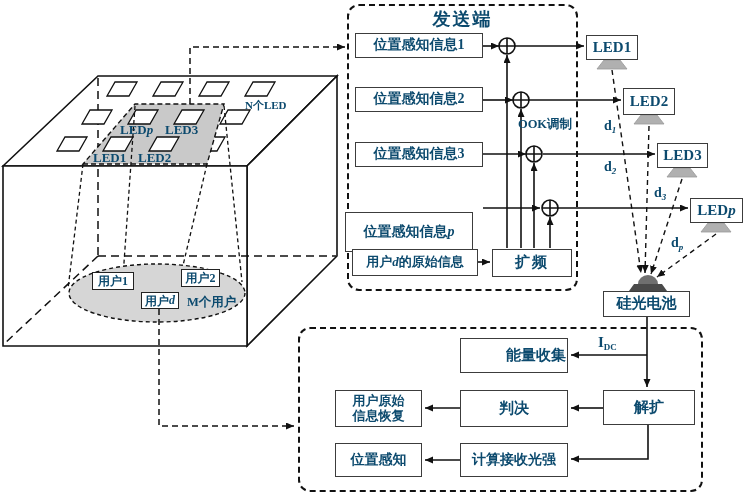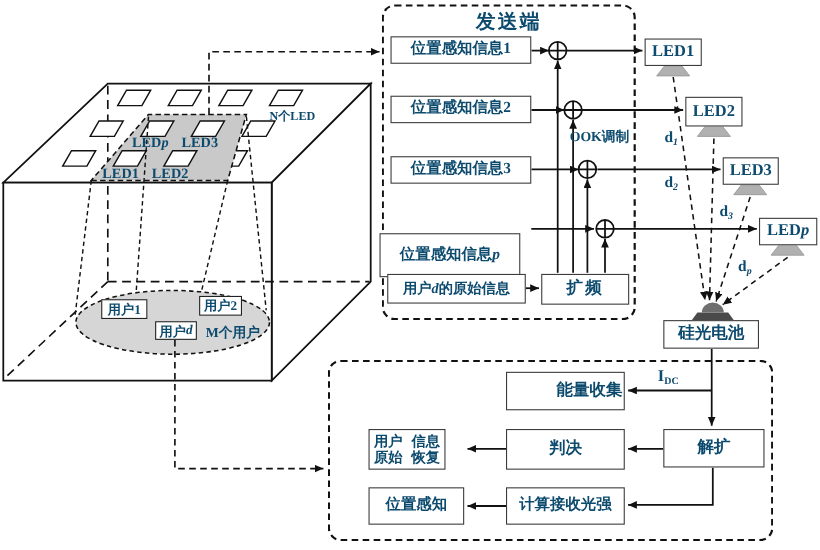--- a/index.html
+++ b/index.html
@@ -176,21 +176,21 @@
     <span>d</span><span class="sub it">p</span>
   </div>
 
   <div class="abs box" style="left:603px;top:291px;width:87px;height:26px;font-size:15px;">硅光电池</div>
 
   <div class="abs frame" style="left:298px;top:327px;width:405px;height:165px;"></div>
 
   <div class="abs box" style="left:460px;top:338px;width:108px;height:35px;font-size:15px;padding-left:44px;">能量收集</div>
   <div class="abs box" style="left:460px;top:390px;width:108px;height:37px;font-size:15px;">判决</div>
   <div class="abs box" style="left:603px;top:390px;width:92px;height:35px;font-size:15px;text-align:center;">解扩</div>
-  <div class="abs box" style="left:335px;top:390px;width:70px;height:37px;font-size:13px;flex-direction:row;text-align:center;">
+  <div class="abs box" style="left:335px;top:390px;width:87px;height:37px;font-size:13px;flex-direction:column;text-align:center;">
     <div>用户原始</div>
     <div>信息恢复</div>
   </div>
   <div class="abs box" style="left:335px;top:443px;width:87px;height:34px;font-size:14px;">位置感知</div>
   <div class="abs box" style="left:460px;top:443px;width:108px;height:34px;font-size:14px;">计算接收光强</div>
 
   <div class="abs lbl" style="left:598px;top:334px;font-size:15px;">
     <span>I</span><span class="sub">DC</span>
   </div>
 

